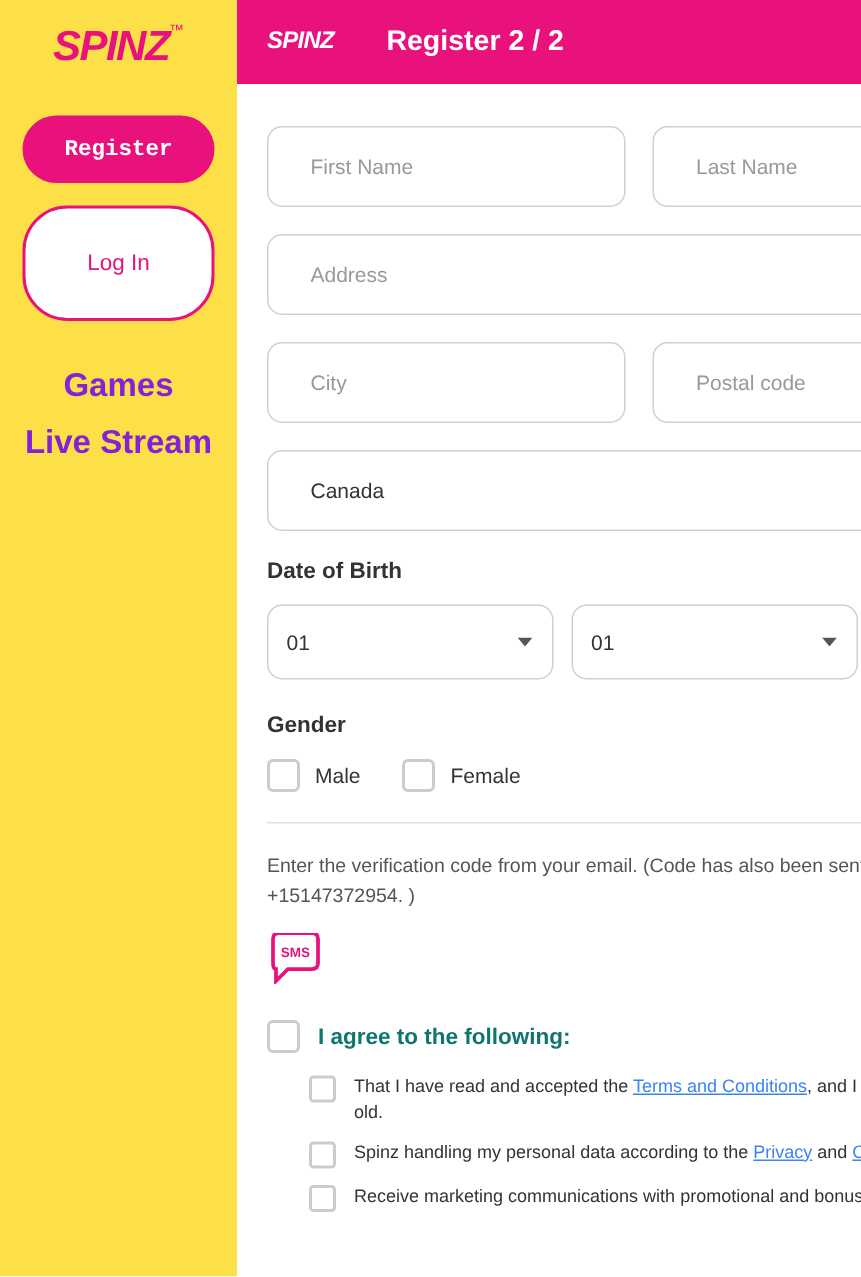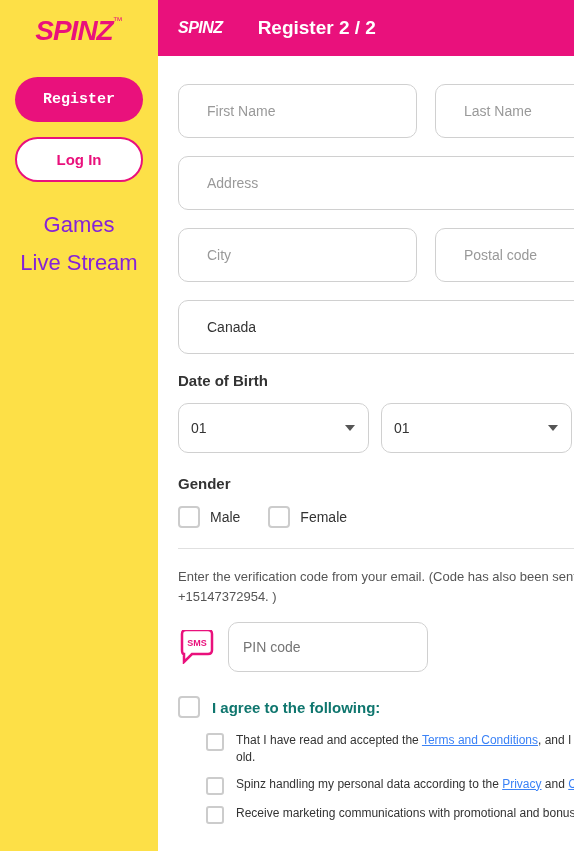--- a/index.html
+++ b/index.html
@@ -4,23 +4,23 @@
 <style>
 * { margin: 0; padding: 0; box-sizing: border-box; font-family: Arial, sans-serif; }
 body { width: 574px; height: 851px; display: flex; background: #fff; }
 
 .sidebar { width: 177px; background: #fde047; padding: 15px; display: flex; flex-direction: column; align-items: center; }
 .logo { margin-bottom: 30px; }
 .logo-text { font-size: 28px; font-weight: 900; font-style: italic; color: #e9117c; letter-spacing: -1px; }
 .logo-tm { font-size: 10px; vertical-align: top; color: #e9117c; }
 
 .btn-register-side { width: 128px; padding: 14px 0; background: #e9117c; color: #fff; border: none; border-radius: 30px; font-size: 15px; font-weight: bold; cursor: pointer; margin-bottom: 15px; font-family: Liberation Mono, monospace; }
-.btn-login { width: 128px; padding: 12px 0; background: #fff; color: #e9117c; border: 2px solid #e9117c; border-radius: 30px; font-size: 15px; font-weight: bold; cursor: pointer; margin-bottom: 30px; }
+.btn-login { width: 128px; padding: 28px 0; background: #fff; color: #e9117c; border: 2px solid #e9117c; border-radius: 30px; font-size: 15px; font-weight: normal; cursor: pointer; margin-bottom: 30px; }
 
-.nav-link { font-size: 22px; font-weight: 400; color: #8522d8; margin-bottom: 12px; cursor: pointer; }
+.nav-link { font-size: 22px; font-weight: 700; color: #8522d8; margin-bottom: 12px; cursor: pointer; }
 
 .main { flex: 1; display: flex; flex-direction: column; }
 .header { background: #e9117c; height: 56px; display: flex; align-items: center; padding: 0 20px; }
 .header-logo { font-size: 16px; font-weight: 900; font-style: italic; color: #fff; letter-spacing: -0.5px; }
 .header-title { flex: 1; text-align: left; margin-left: 35px; color: #fff; font-size: 19px; font-weight: bold; }
 
 .form { padding: 28px 20px 20px 20px; overflow-y: auto; flex: 1; }
 .row { display: flex; gap: 18px; margin-bottom: 18px; }
 .input { flex: 1; padding: 18px 28px; border: 1px solid #d0d0d0; border-radius: 10px; font-size: 14px; color: #333; }
 .input::placeholder { color: #999; }
@@ -137,21 +137,20 @@
 
     <div class="divider"></div>
 
     <div class="info-text">Enter the verification code from your email. (Code has also been sent to +15147372954. )</div>
 
     <div class="pin-row">
       <svg class="sms-icon" viewBox="0 0 38 34">
         <path d="M4 4 Q4 0 8 0 L30 0 Q34 0 34 4 L34 20 Q34 24 30 24 L14 24 L6 32 L6 24 Q4 24 4 20 Z" fill="none" stroke="#e9117c" stroke-width="2.5"></path>
         <text x="19" y="16" text-anchor="middle" font-size="9" font-weight="bold" fill="#e9117c">SMS</text>
       </svg>
-      <input class="pin-input" placeholder="PIN code" style="">
       <span class="resend">Resend code</span>
     </div>
 
     <div class="agree-block">
       <div class="agree-header">
         <div class="checkbox"></div>
         <span class="agree-title">I agree to the following:</span>
       </div>
       <div class="agree-items">
         <div class="agree-item">

